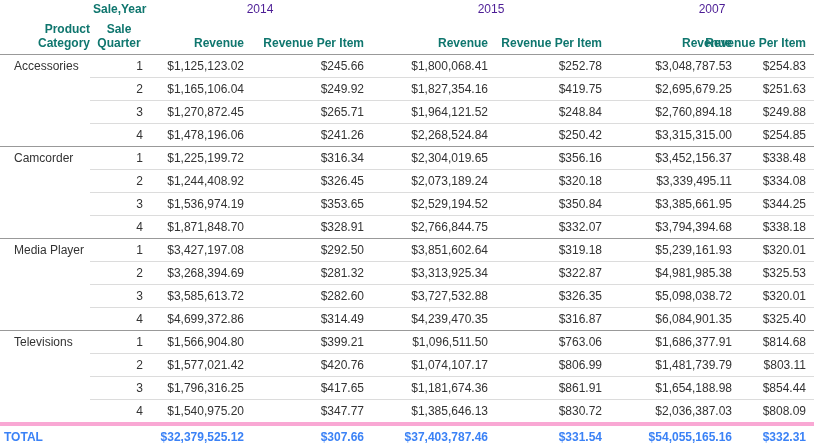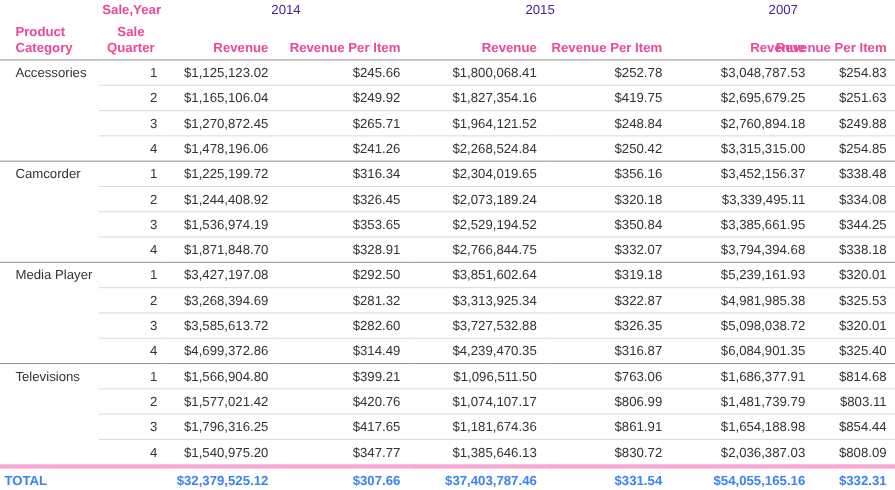--- a/index.html
+++ b/index.html
@@ -16,21 +16,21 @@
   }
   table.crosstab {
     border-collapse: collapse;
     table-layout: fixed;
     width: 814px;
     font-size: 12px;
     color: #333333;
   }
   thead th {
     font-weight: bold;
-    color: #ec4899;
+    color: #0f766e;
     padding: 0;
     overflow: visible;
   }
   tr.year-row th {
     height: 17px;
     vertical-align: top;
     padding-top: 2px;
   }
   th.dim-label {
     text-align: left;
@@ -43,21 +43,21 @@
     color: #4c1d95;
   }
   tr.measure-row th {
     height: 31px;
     vertical-align: bottom;
     border-bottom: 1px solid #999999;
     padding-bottom: 4px;
     line-height: 14px;
   }
   th.rowhdr {
-    text-align: left;
+    text-align: right;
     padding-left: 14px;
     margin-top: 24px;
   }
   th.qtrhdr { text-align: center; }
   th.mhdr .hdr-float {
     float: right;
     white-space: nowrap;
     padding-right: 8px;
   }
   tbody td, tr.total-row td {

